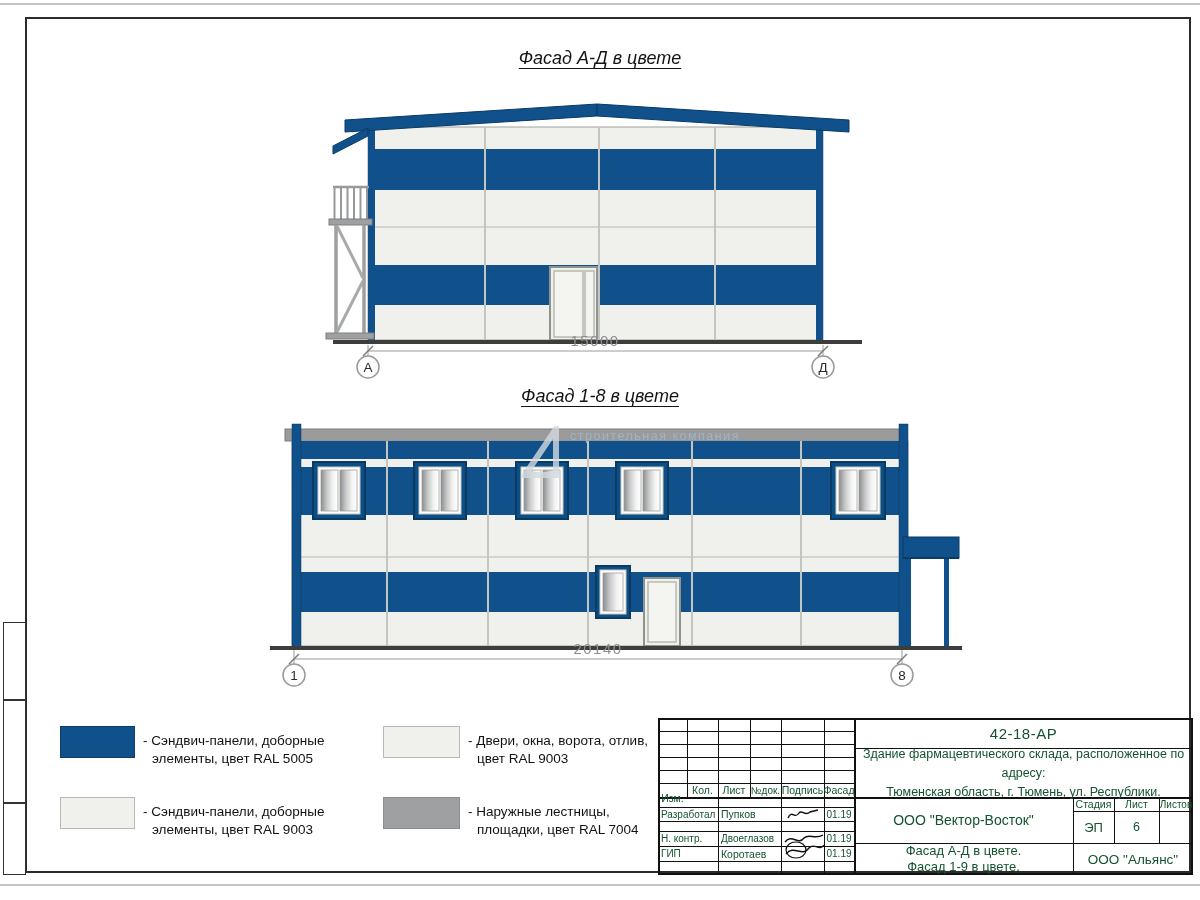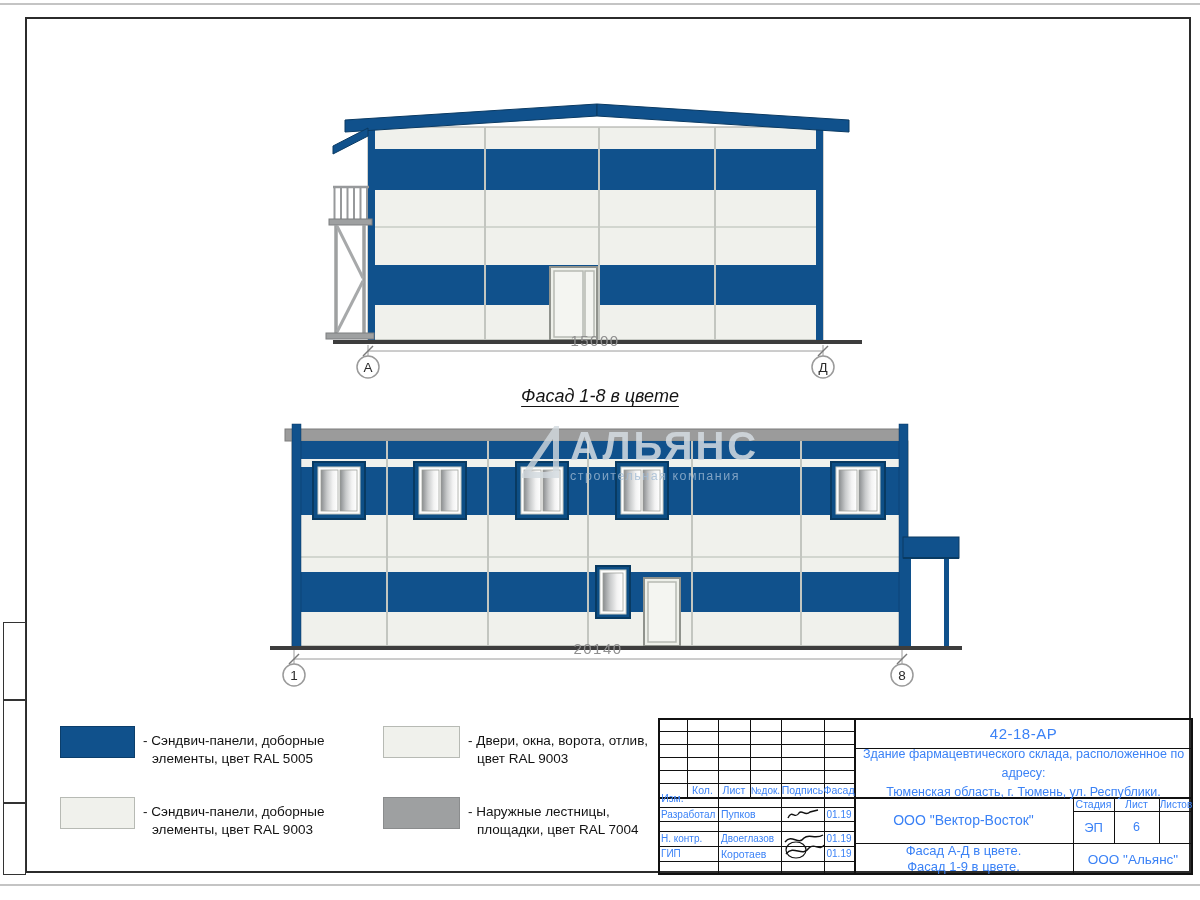--- a/index.html
+++ b/index.html
@@ -28,21 +28,21 @@
   .sw-ral5005 { background:#10518c; border:1px solid #0b3e6b; }
   .sw-ral9003 { background:#f0f1ec; border:1px solid #b7bab4; }
   .sw-ral7004 { background:#9ea0a1; border:1px solid #8a8c8d; }
   .lg-label { position:absolute; font-size:13.5px; line-height:18px; color:#131313;
               white-space:pre-line; padding-left:9px; text-indent:-9px; }
   
   .tb-border { position:absolute; left:658px; top:718px; width:535px; height:157px;
                border:2px solid #111; box-sizing:border-box; background:transparent; }
   .vline, .hline { position:absolute; background:#111; }
   .tb-cell { position:absolute; display:flex; align-items:center; justify-content:center;
-             font-size:11px; color:#3b82f6; box-sizing:border-box; text-align:center; }
+             font-size:11px; color:#14532d; box-sizing:border-box; text-align:center; }
   .tb-left { justify-content:flex-start; padding-left:3px; text-align:center; }
   .pre { white-space:pre-line; }
   svg { display:block; }
 </style>
 </head>
 <body>
 
 <div class="sheet">
 
   <div class="page-line" style="top:3px;"></div>
@@ -196,25 +196,25 @@
         <text x="902" y="680" text-anchor="middle" font-size="13.5" fill="#2b2b2b">8</text>
       </g>
     </g>
   </svg>
 
   <div class="wm" style="left:522px; top:426px; width:250px;">
     <svg width="40" height="52" viewBox="0 0 40 52">
       <polygon points="34,3 34,49 3,49" fill="none" stroke="rgba(210,217,223,0.8)" stroke-width="6"></polygon>
     </svg>
     <div class="wm-txt">
-      <span class="wm-brand">АЛЬЯНС</span>
       <span class="wm-tag">строительная компания</span>
     </div>
   </div>
 
+  <div class="ftitle" style="left:400px; top:48px;">Фасад А-Д в цвете</div>
   <div class="ftitle" style="left:400px; top:386px;">Фасад 1-8 в цвете</div>
 
   <div>
     <div class="lg-swatch sw-ral5005" style="left:60px; top:726px; width:75px; height:32px;"></div>
     <div class="lg-label" style="left:143px; top:732px; width:190px;">- Сэндвич-панели, доборные
 элементы, цвет RAL 5005</div>
 
     <div class="lg-swatch sw-ral9003" style="left:60px; top:797px; width:75px; height:32px;"></div>
     <div class="lg-label" style="left:143px; top:803px; width:190px;">- Сэндвич-панели, доборные
 элементы, цвет RAL 9003</div>

